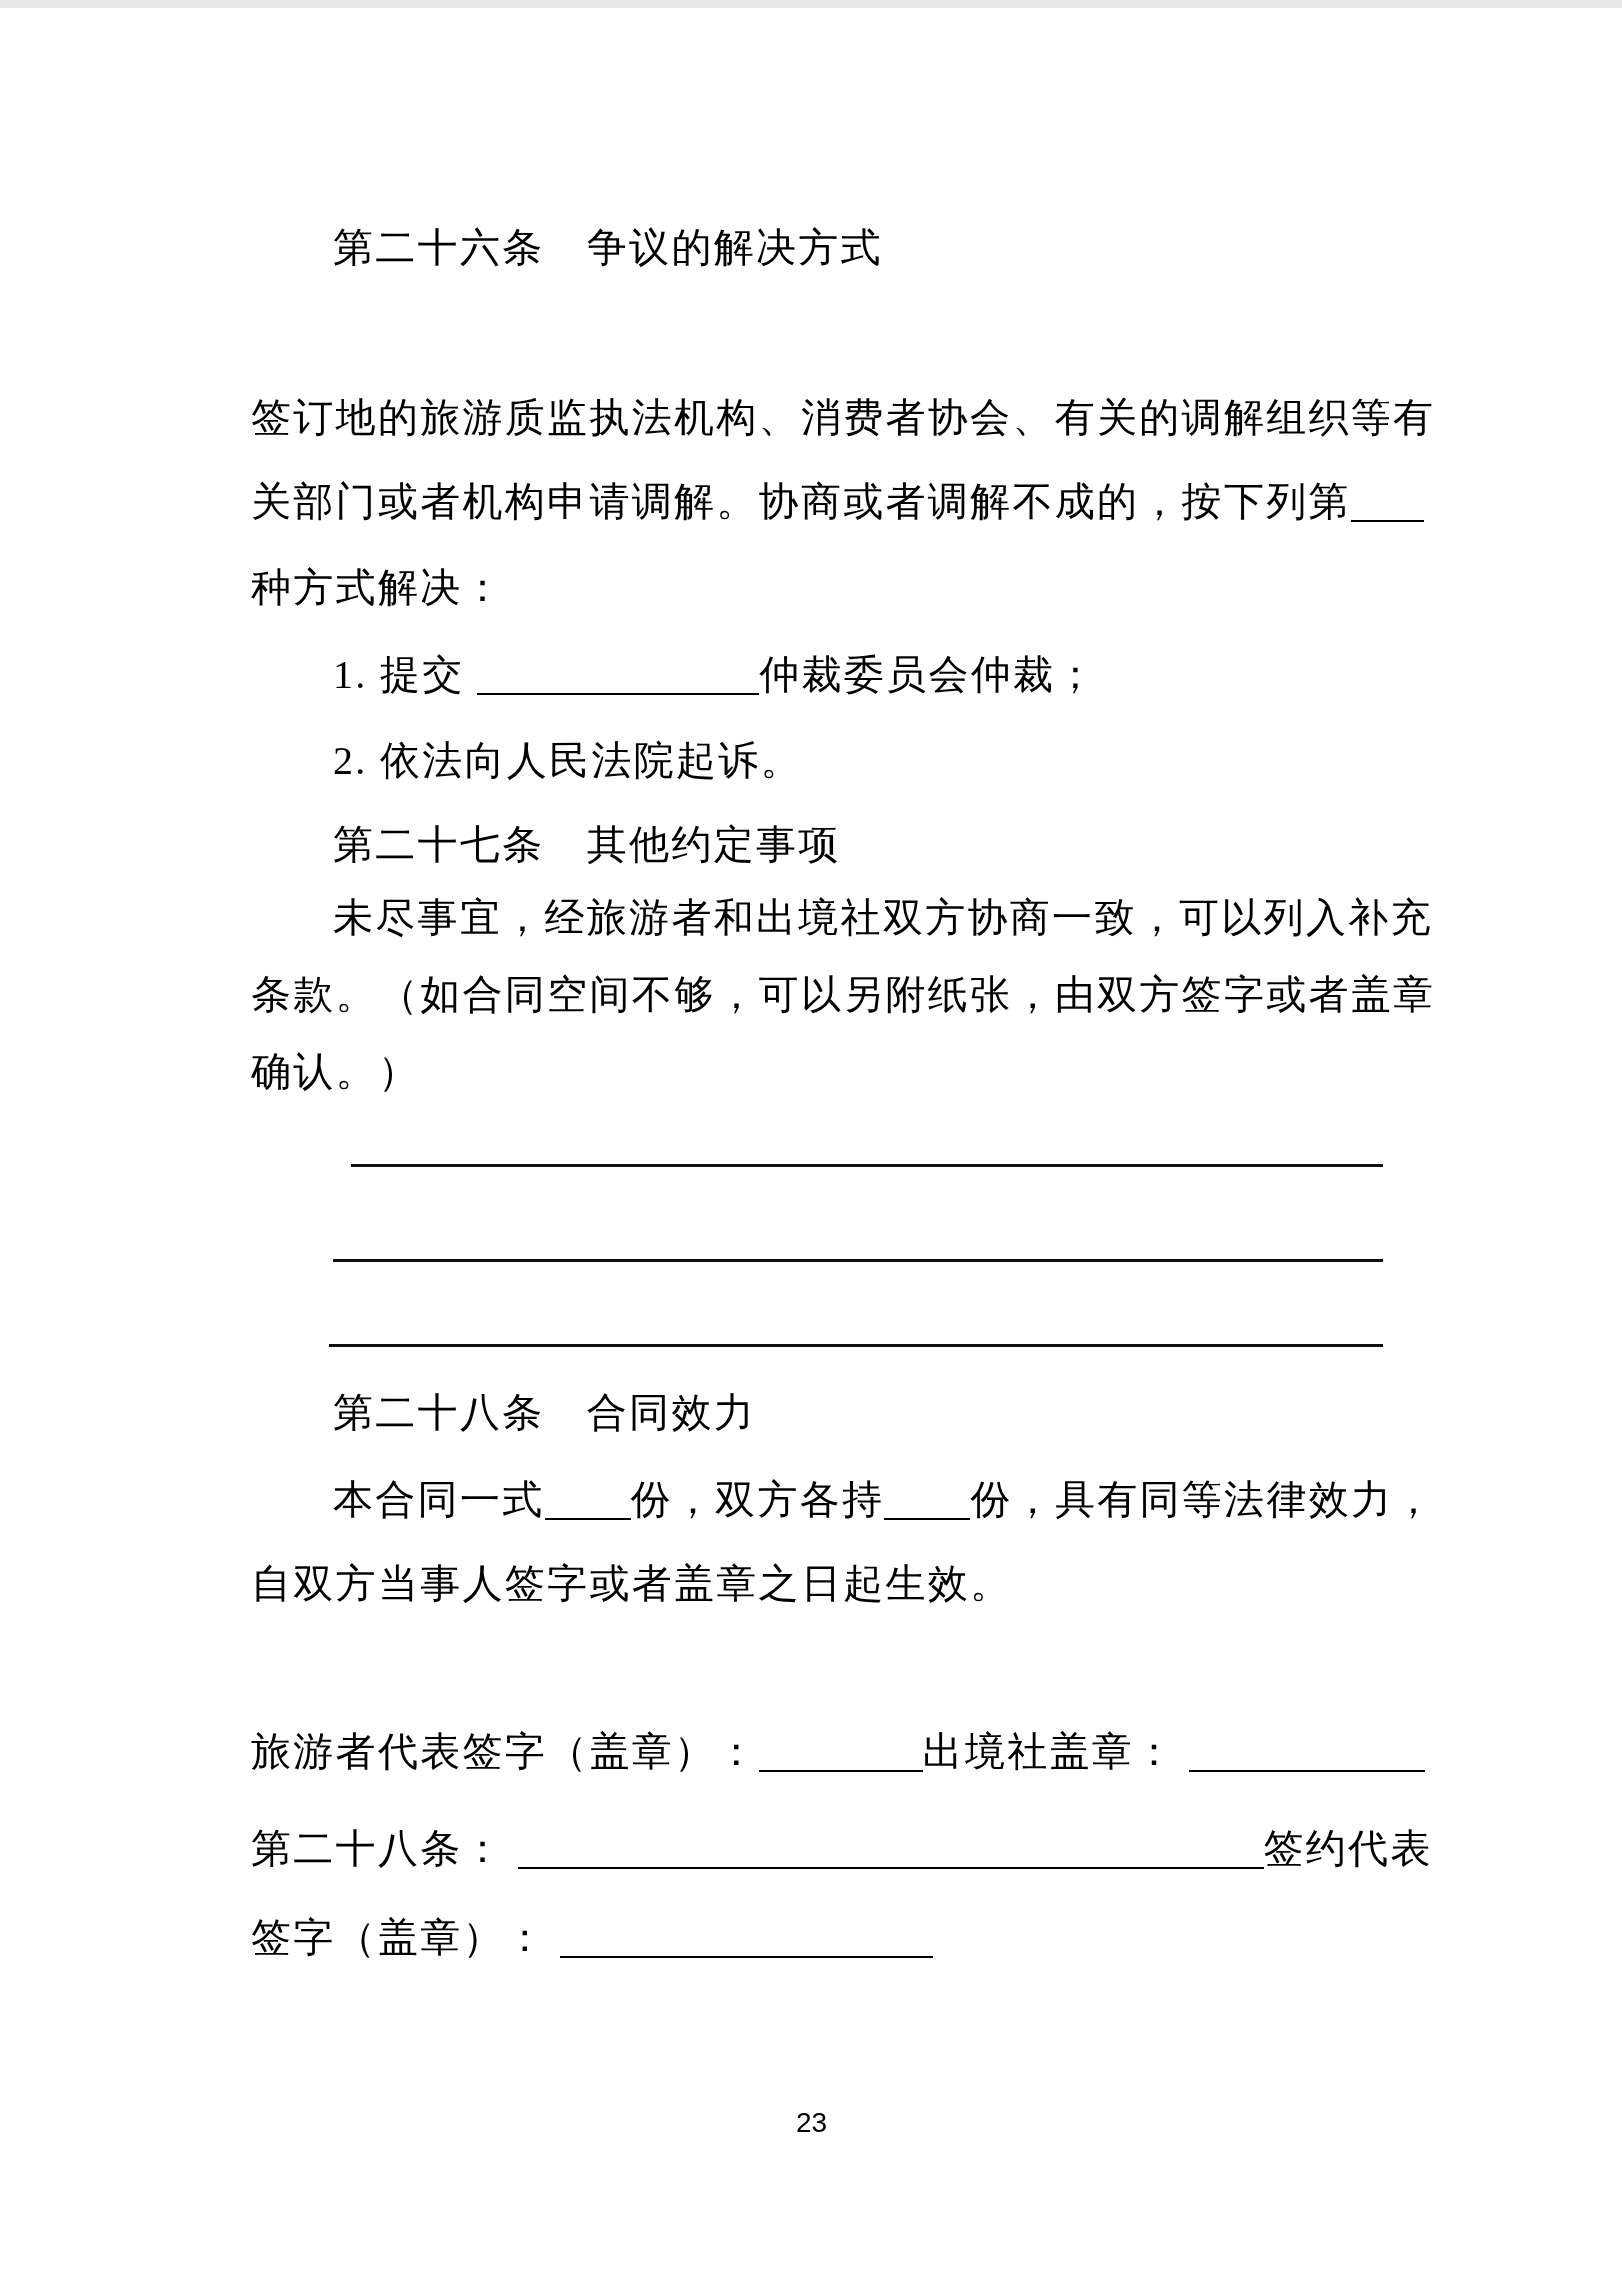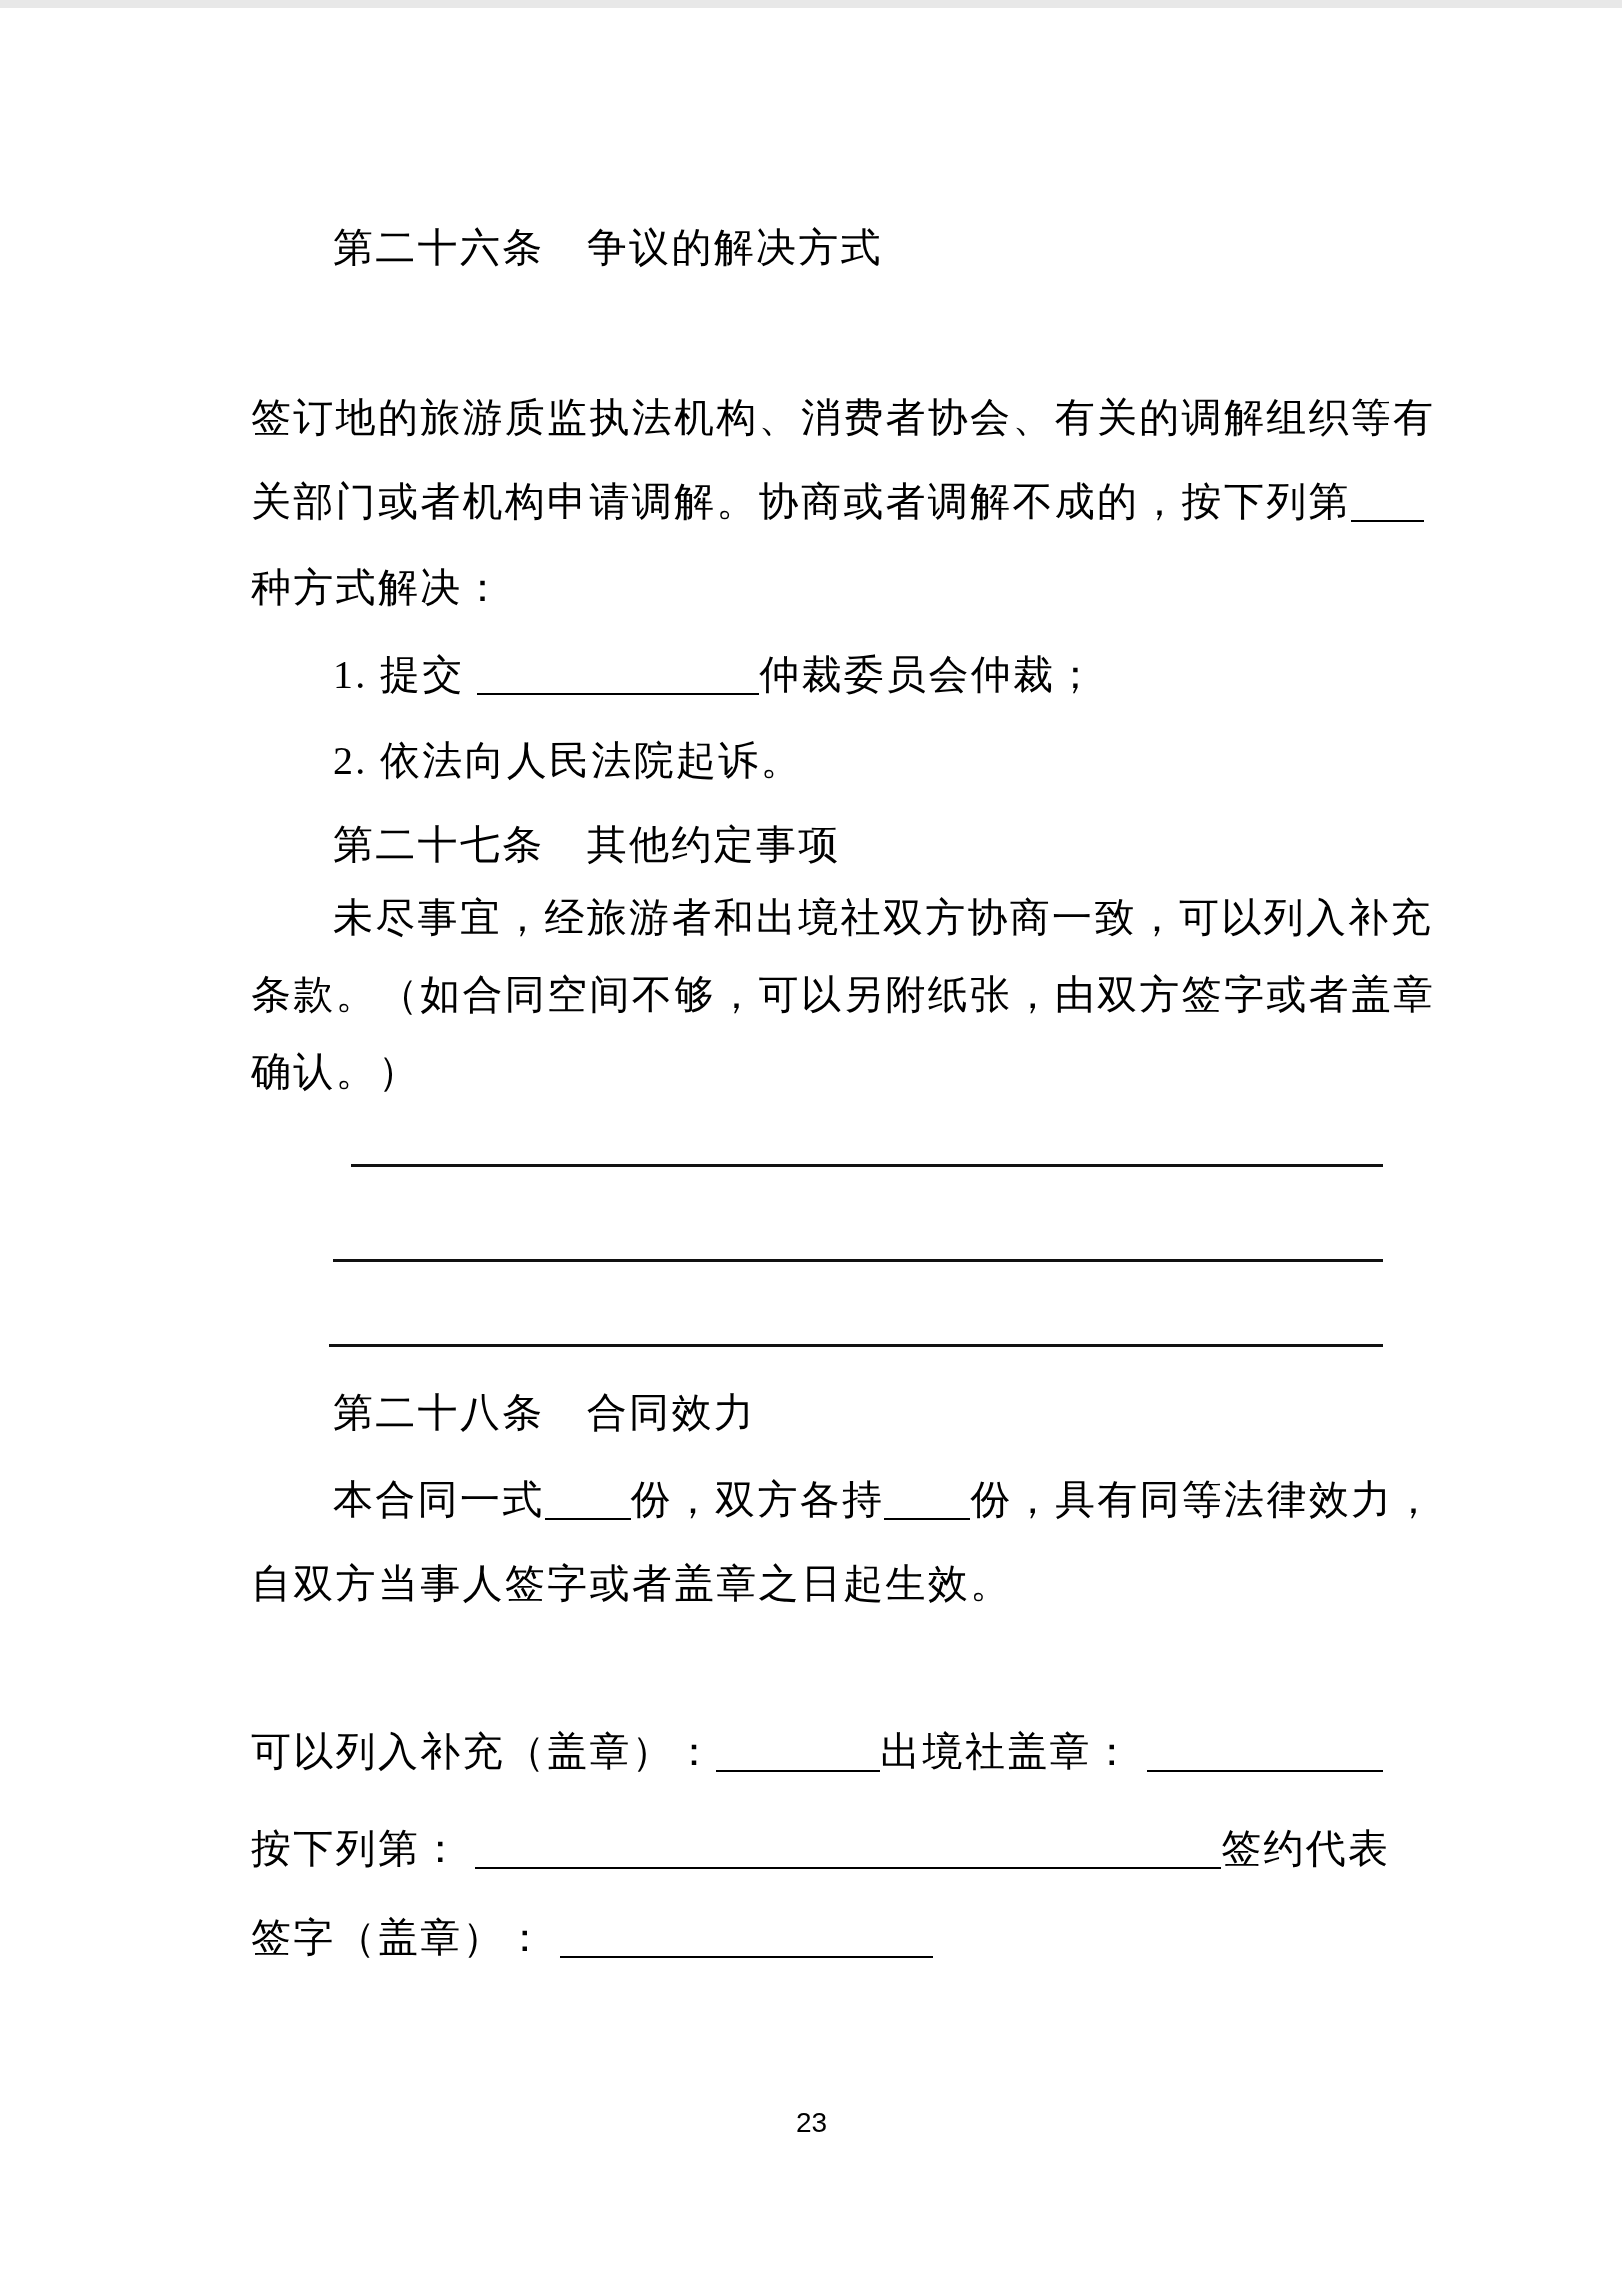--- a/index.html
+++ b/index.html
@@ -98,24 +98,24 @@
     <span>第二十八条　合同效力</span>
   </div>
   <div class="ln ind" style="top:1464px">
     <span>本合同一式</span><span class="blank w95"></span><span>份，双方各持</span><span class="blank w95"></span><span>份，具有同等法律效力，</span>
   </div>
   <div class="ln flush" style="top:1548px">
     <span>自双方当事人签字或者盖章之日起生效。</span>
   </div>
 
   <div class="ln flush" style="top:1716px">
-    <span>可以列入补充（盖章）：</span><span class="blank w180"></span><span>出境社盖章：</span><span class="blank w260 gapL"></span>
+    <span>旅游者代表签字（盖章）：</span><span class="blank w180"></span><span>出境社盖章：</span><span class="blank w260 gapL"></span>
   </div>
   <div class="ln flush" style="top:1813px">
-    <span>按下列第：</span><span class="blank w820 gapL"></span><span>签约代表</span>
+    <span>第二十八条：</span><span class="blank w820 gapL"></span><span>签约代表</span>
   </div>
   <div class="ln flush" style="top:1902px">
     <span>签字（盖章）：</span><span class="blank w410 gapL"></span>
   </div>
 
   <div class="pagenum">23</div>
 
 </div>
 
 

